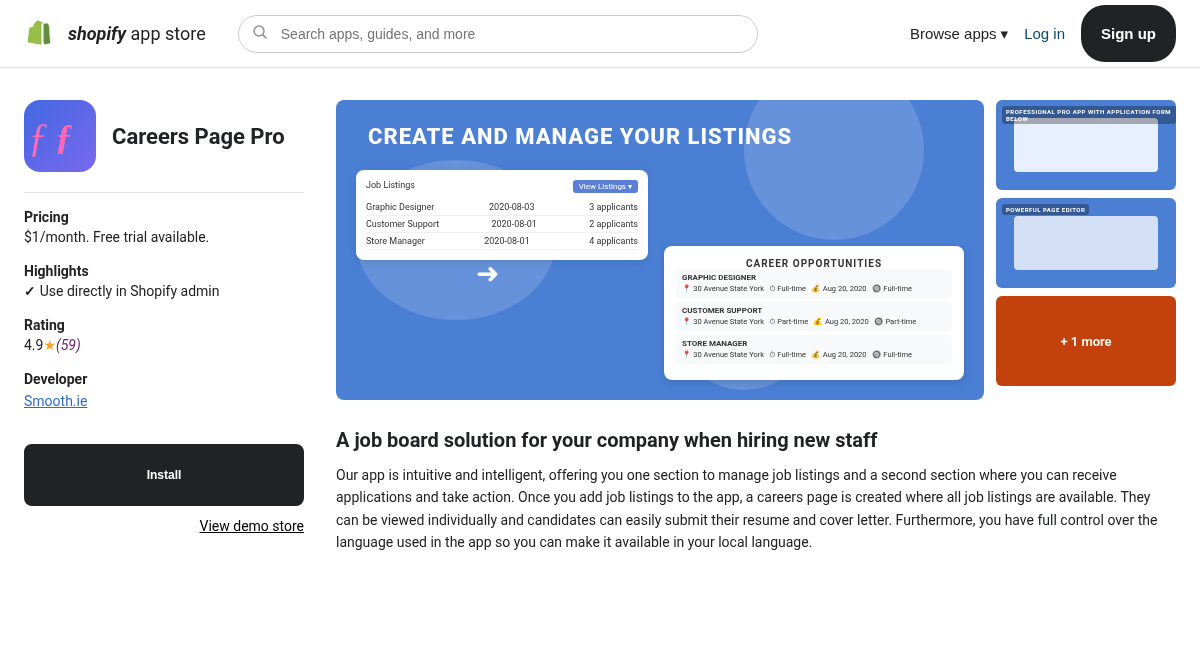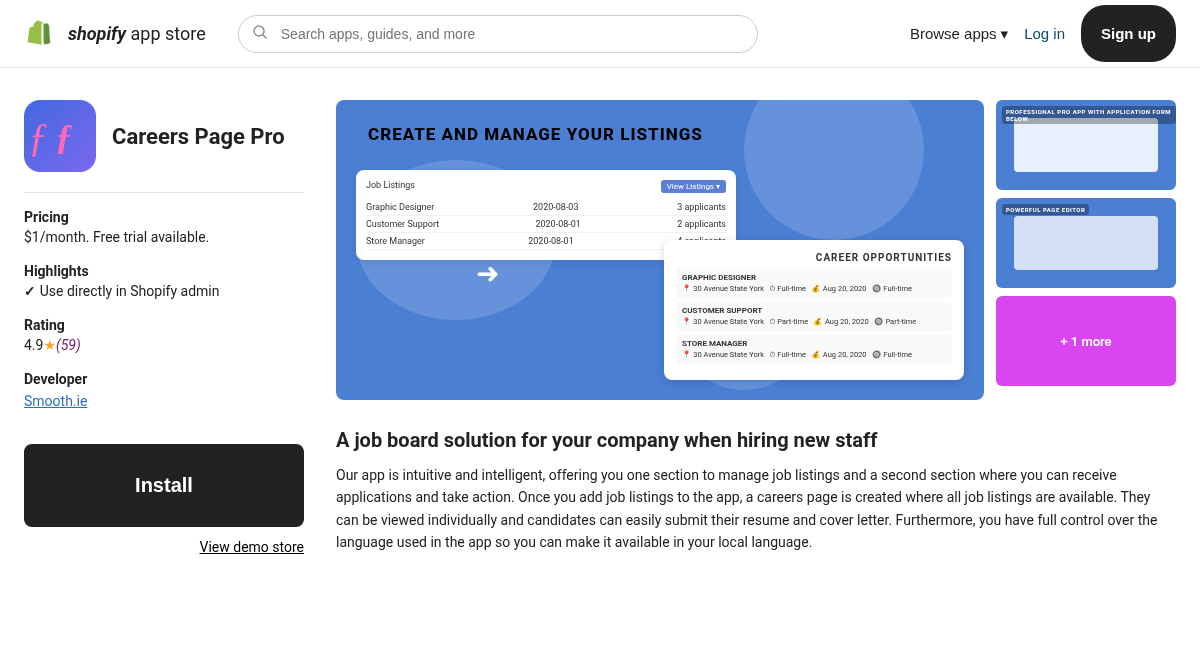--- a/index.html
+++ b/index.html
@@ -168,22 +168,22 @@
       text-decoration: underline;
       font-size: 14px;
       cursor: pointer;
     }
     .install-btn {
       width: 100%;
       background: #202223;
       color: #fff;
       border: none;
       border-radius: 8px;
-      padding: 30px;
-      font-size: 20px;
+      padding: 24px;
+      font-size: 12px;
       font-weight: 600;
       cursor: pointer;
       margin-top: 16px;
       margin-bottom: 12px;
     }
     .demo-link {
       display: block;
       text-align: right;
       font-size: 14px;
       color: #000000;
@@ -223,33 +223,33 @@
       background: rgba(255,255,255,0.15);
     }
     .blob1 { width: 200px; height: 160px; top: 60px; left: 20px; }
     .blob2 { width: 180px; height: 180px; top: -40px; right: 60px; border-radius: 50%; }
     .blob3 { width: 120px; height: 100px; bottom: 10px; right: 180px; border-radius: 50%; }
 
     .ss-title {
       position: absolute;
       top: 24px;
       left: 32px;
-      color: #000000;
-      font-size: 17px;
+      color: #ffffff;
+      font-size: 22px;
       font-weight: 800;
       letter-spacing: 1px;
       text-transform: uppercase;
     }
     .ss-table-panel {
       position: absolute;
       top: 70px;
       left: 20px;
       background: #fff;
       border-radius: 8px;
-      width: 380px;
+      width: 292px;
       padding: 10px;
       font-size: 9px;
       color: #333;
       box-shadow: 0 2px 8px rgba(0,0,0,0.1);
     }
     .ss-table-header {
       display: flex;
       justify-content: space-between;
       margin-bottom: 6px;
     }
@@ -267,22 +267,21 @@
       border-radius: 8px;
       width: 300px;
       padding: 12px;
       font-size: 8px;
       color: #333;
       box-shadow: 0 2px 8px rgba(0,0,0,0.15);
     }
     .ss-card-title {
       font-size: 10px;
       font-weight: 700;
-      text-align: right;
-      margin-bottom: 6px;
+      text-align: center;
       letter-spacing: 1px;
       text-transform: uppercase;
     }
     .ss-job-item {
       background: #f8f9fa;
       border-radius: 4px;
       padding: 4px 6px;
       margin-bottom: 4px;
       font-size: 7.5px;
     }
@@ -323,21 +322,21 @@
       padding: 2px 4px;
       border-radius: 3px;
     }
     .thumbnail-inner {
       background: rgba(255,255,255,0.9);
       border-radius: 4px;
       width: 80%;
       height: 60%;
     }
     .thumbnail-more {
-      background: #d946ef;
+      background: #c2410c;
       border-radius: 6px;
       height: 90px;
       display: flex;
       align-items: center;
       justify-content: center;
       font-size: 13px;
       font-weight: 600;
       color: #fff;
       cursor: pointer;
     }

